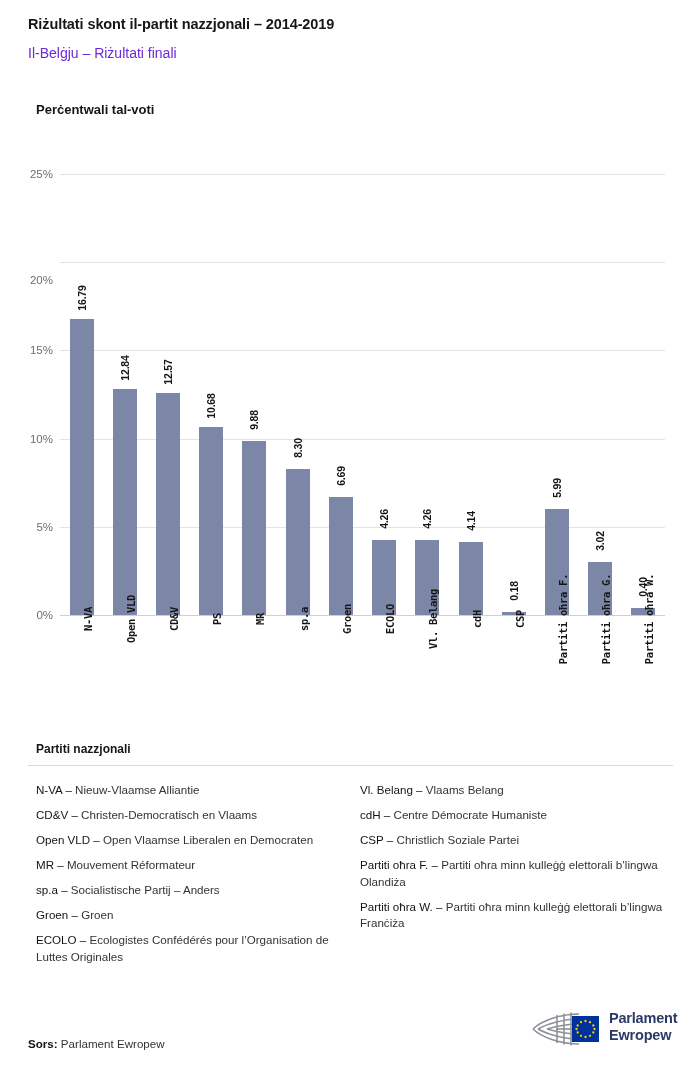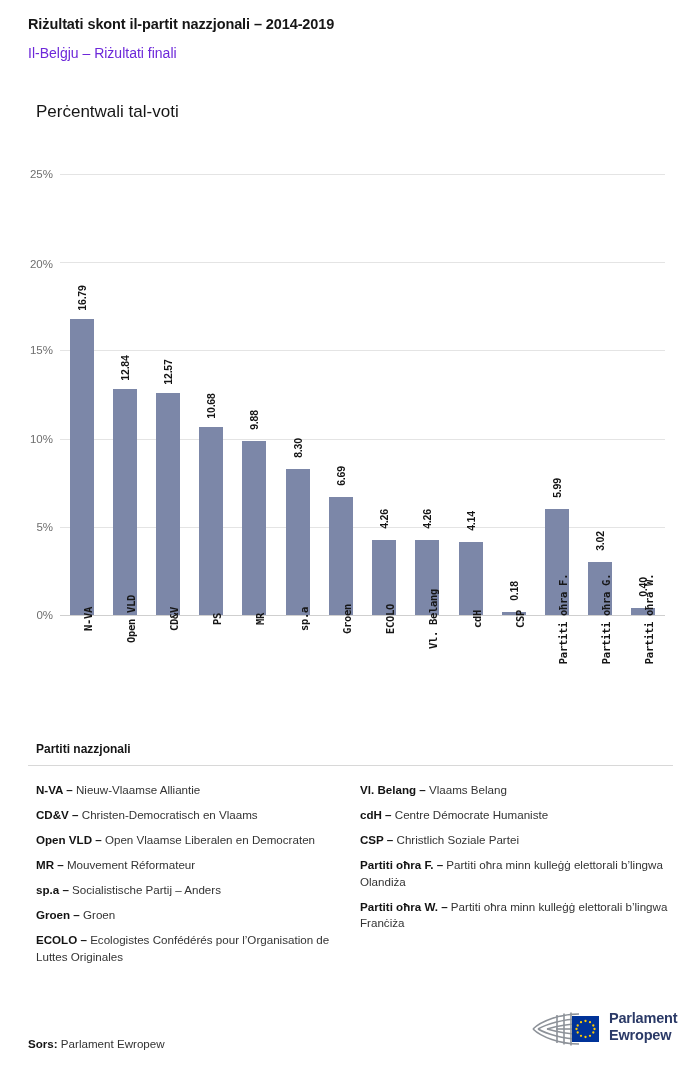--- a/index.html
+++ b/index.html
@@ -32,22 +32,22 @@
     color: #6d28d9;
     margin: 13px 0 0 0;
     white-space: nowrap;
   }
 
   
   .chart-label {
     position: absolute;
     left: 36px;
     top: 102px;
-    font-size: 17px;
-    font-weight: normal;
+    font-size: 13px;
+    font-weight: bold;
     color: #161616;
   }
 
   .chart {
     position: absolute;
     left: 0px;
     top: 160px;
     width: 700px;
     height: 470px;
   }
@@ -159,21 +159,21 @@
   }
   .legend-col { width: 322px; }
   .legend-col.right { padding-left: 3px; }
   .legend-item {
     font-size: 11.6px;
     line-height: 16.5px;
     color: #333333;
     margin-bottom: 8.5px;
   }
   .legend-item .abbr {
-    font-weight: bold;
+    font-weight: normal;
     color: #131313;
     margin-top: 40px;
   }
 
   
   .source {
     position: absolute;
     left: 28px;
     top: 1037px;
     font-size: 11.6px;
@@ -218,21 +218,21 @@
         <div class="gridline" style="top: 264.6px;"></div>
         <div class="gridline" style="top: 176.4px;"></div>
         <div class="gridline" style="top: 88.2px;"></div>
         <div class="gridline" style="top: 0px;"></div>
       </div>
     <div id="yticks">
         <div class="ytick" style="top: 441px;">0%</div>
         <div class="ytick" style="top: 352.8px;">5%</div>
         <div class="ytick" style="top: 264.6px;">10%</div>
         <div class="ytick" style="top: 176.4px;">15%</div>
-        <div class="ytick" style="top: 90px;">20%</div>
+        <div class="ytick" style="top: 106px;">20%</div>
         <div class="ytick" style="top: 0px;">25%</div>
       </div>
     <div class="bars" id="bars">
         <div class="bar-slot" style="left: 0px; width: 43.2143px;">
           <div class="bar" style="height: 296.176px; background: rgb(124, 135, 168);"></div>
           <div class="bar-value" style="bottom: 302.176px; height: 30px; width: 30px; line-height: 30px; text-align: center; transform-origin: center center; transform: translateX(-50%) rotate(-90deg);">16.79</div>
         </div>
         <div class="bar-slot" style="left: 43.2143px; width: 43.2143px;">
           <div class="bar" style="height: 226.498px; background: rgb(124, 135, 168);"></div>
           <div class="bar-value" style="bottom: 232.498px; height: 30px; width: 30px; line-height: 30px; text-align: center; transform-origin: center center; transform: translateX(-50%) rotate(-90deg);">12.84</div>

